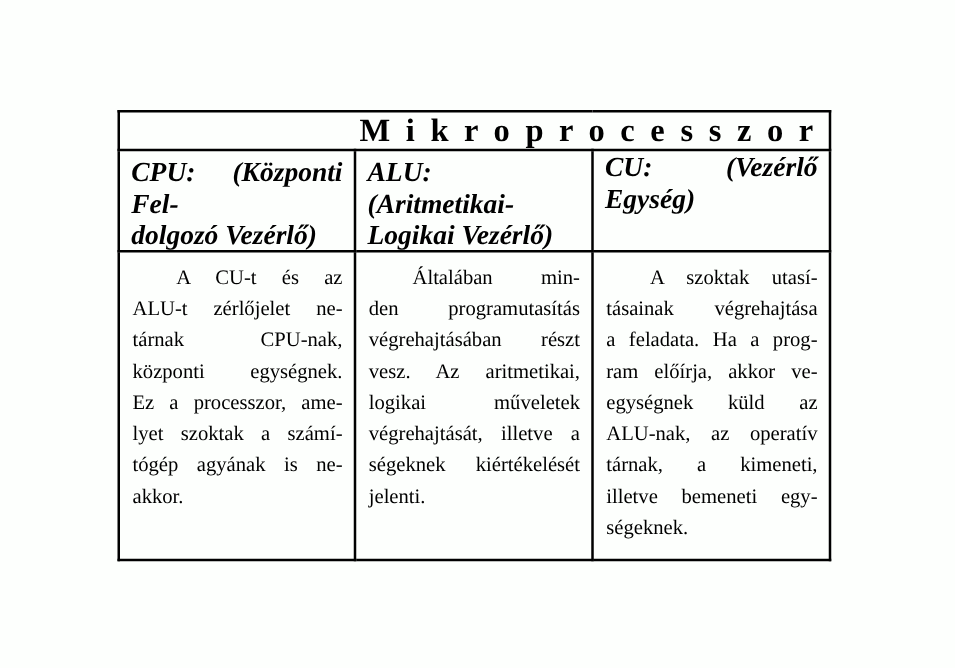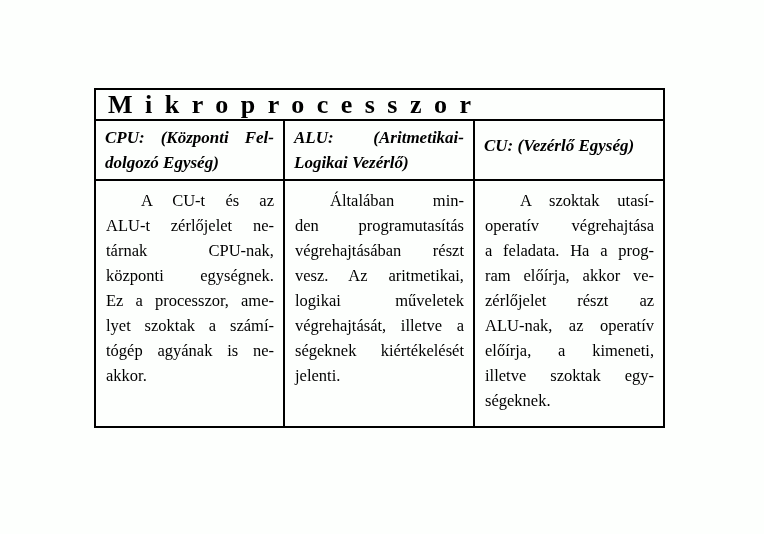--- a/index.html
+++ b/index.html
@@ -19,39 +19,39 @@
     table-layout: fixed;
   }
   .mp-table td {
     border: 2px solid #000000;
     vertical-align: top;
     overflow: hidden;
     box-sizing: border-box;
   }
   .title-cell {
     height: 31px;
-    text-align: left;
+    text-align: right;
     font-weight: bold;
     font-size: 26px;
     line-height: 27px;
     letter-spacing: 0.48em;
     padding: 1px 0 1px 12px;
     white-space: nowrap;
   }
   .header-cell {
     height: 60px;
     font-weight: bold;
     font-style: italic;
-    font-size: 17px;
+    font-size: 22px;
     line-height: 25px;
     padding: 4px 9px 0 9px;
   }
   .header-cell-center {
     vertical-align: middle;
-    padding-top: 12px;
+    padding-top: 0;
     padding-bottom: 2px;
     border-radius: 11px;
   }
   .body-cell {
     height: 247px;
     font-size: 16.5px;
     line-height: 25px;
     padding: 7px 9px 0 10px;
   }
   .line {
@@ -70,21 +70,21 @@
     <col style="width:190px">
     <col style="width:190px">
   </colgroup>
   <tbody>
     <tr>
       <td colspan="3" class="title-cell">Mikroprocesszor</td>
     </tr>
     <tr>
       <td class="header-cell">
           <div class="line">CPU: (Központi Fel-</div>
-          <div class="line">dolgozó Egység)</div>
+          <div class="line">dolgozó Vezérlő)</div>
         </td>
       <td class="header-cell">
           <div class="line">ALU: (Aritmetikai-</div>
           <div class="line">Logikai Vezérlő)</div>
         </td>
       <td class="header-cell header-cell-center">
           <div class="line">CU: (Vezérlő Egység)</div>
         </td>
     </tr>
     <tr>
@@ -103,24 +103,24 @@
           <div class="line">den programutasítás</div>
           <div class="line">végrehajtásában részt</div>
           <div class="line">vesz. Az aritmetikai,</div>
           <div class="line">logikai műveletek</div>
           <div class="line">végrehajtását, illetve a</div>
           <div class="line">ségeknek kiértékelését</div>
           <div class="line">jelenti.</div>
         </td>
       <td class="body-cell">
           <div class="line">A szoktak utasí-</div>
-          <div class="line">operatív végrehajtása</div>
+          <div class="line">tásainak végrehajtása</div>
           <div class="line">a feladata. Ha a prog-</div>
           <div class="line">ram előírja, akkor ve-</div>
-          <div class="line">zérlőjelet részt az</div>
+          <div class="line">egységnek küld az</div>
           <div class="line">ALU-nak, az operatív</div>
-          <div class="line">előírja, a kimeneti,</div>
-          <div class="line">illetve szoktak egy-</div>
+          <div class="line">tárnak, a kimeneti,</div>
+          <div class="line">illetve bemeneti egy-</div>
           <div class="line">ségeknek.</div>
         </td>
     </tr>
   </tbody>
 </table>
 
 </body></html>

